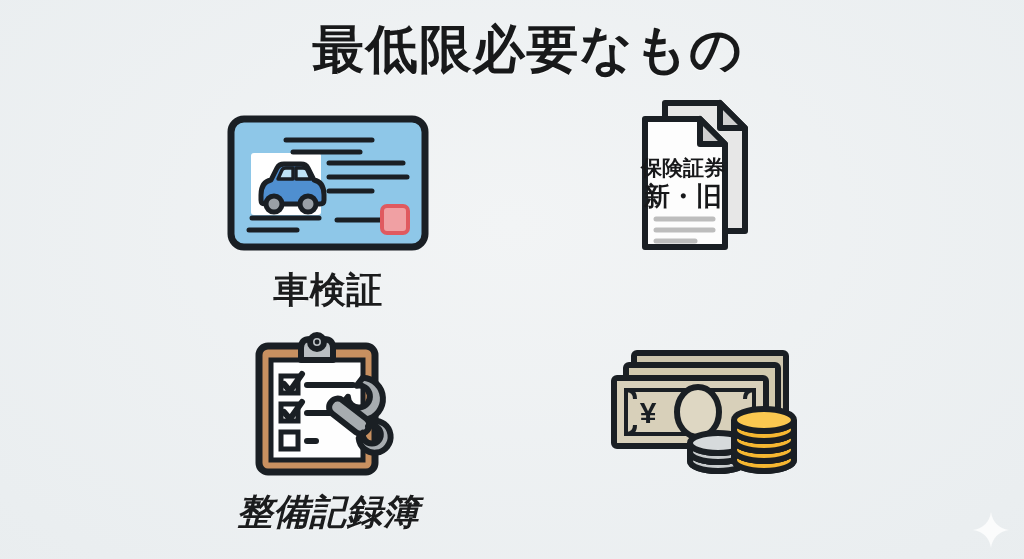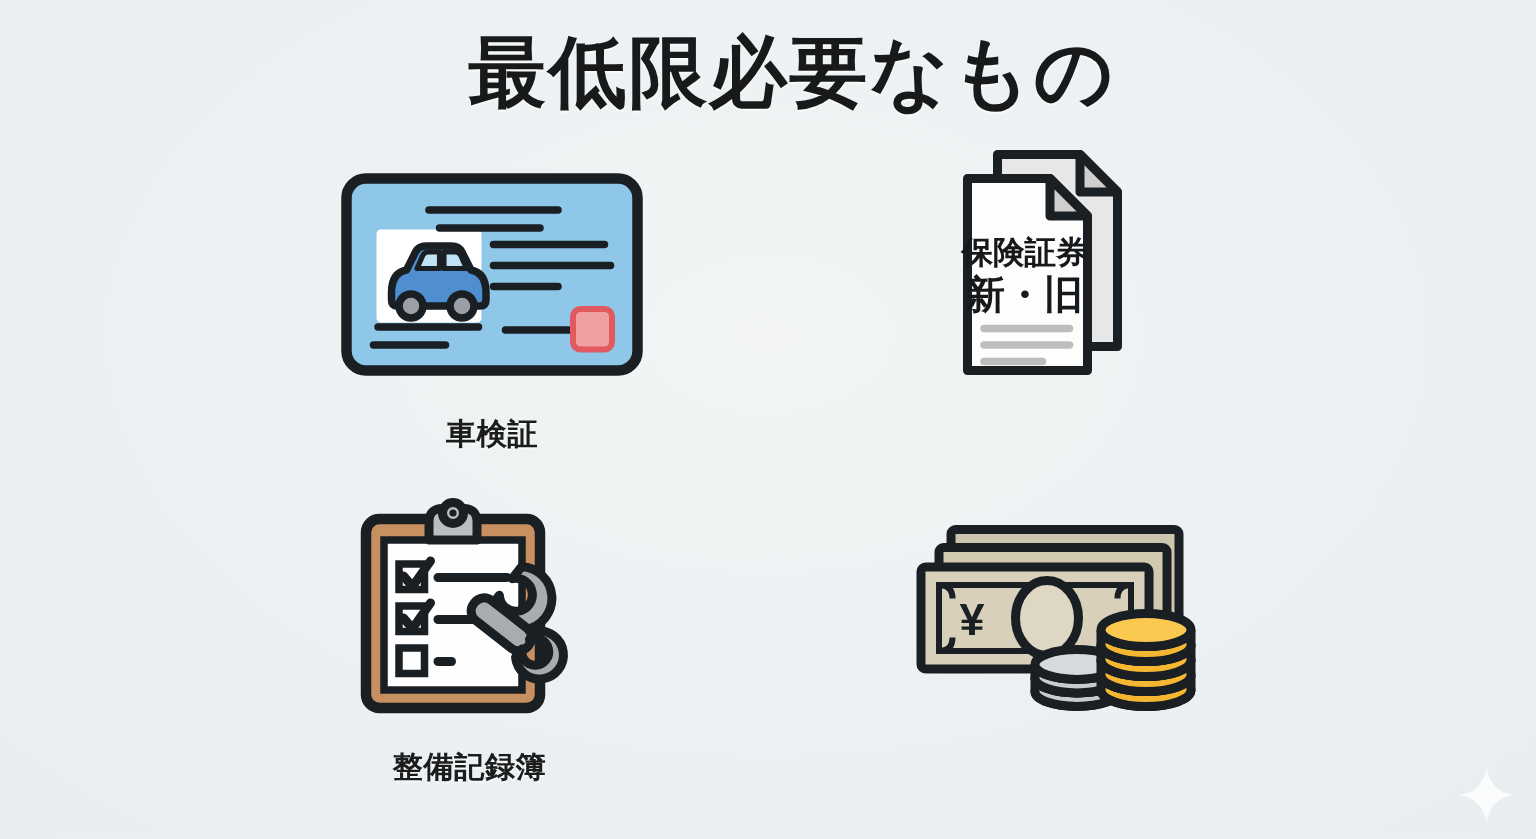--- a/index.html
+++ b/index.html
@@ -40,32 +40,32 @@
   }
 
   
   .cell {
     position: absolute;
     width: 400px;
     text-align: center;
   }
   .cell-tl { left: 128px; top: 108px; }
   .cell-tr { left: 500px; top: 100px; }
-  .cell-bl { left: 113px; top: 330px; }
+  .cell-bl { left: 128px; top: 330px; font-style: italic; }
   .cell-br { left: 500px; top: 338px; }
 
   .icon-wrap {
     height: 150px;
     display: flex;
     align-items: center;
     justify-content: center;
   }
   .cell-label {
     margin-top: 14px;
-    font-size: 20px;
+    font-size: 36px;
     line-height: 36px;
     font-weight: 700;
     color: #1b1c1d;
     letter-spacing: 0.5px;
     text-shadow: 0 1px 1px rgba(255,255,255,0.6);
   }
 
   
   #sparkle {
     position: absolute;

